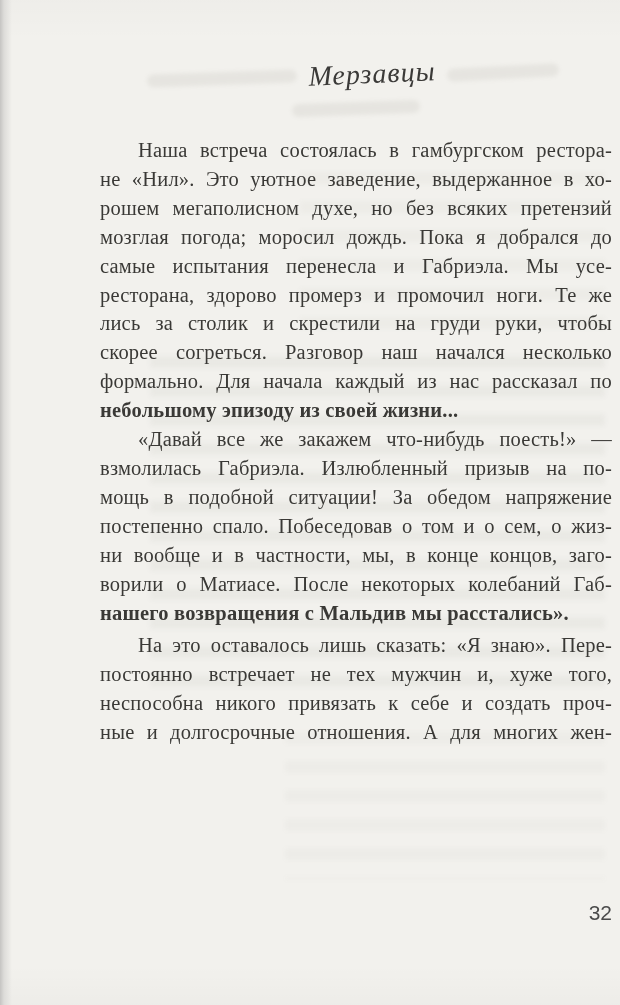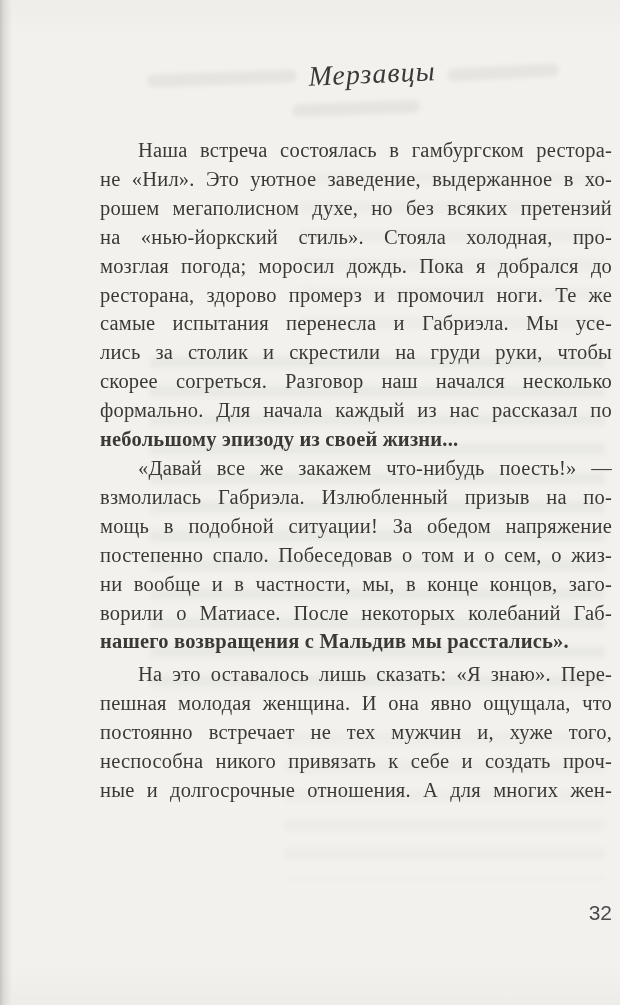--- a/index.html
+++ b/index.html
@@ -112,41 +112,39 @@
       <div class="stripes"></div>
     </div>
 
   <div class="hand-header">Мерзавцы</div>
 
   <div class="text-block">
       <div class="paragraph p1">
         <div class="line first">Наша встреча состоялась в гамбургском рестора-</div>
         <div class="line">не «Нил». Это уютное заведение, выдержанное в хо-</div>
         <div class="line">рошем мегаполисном духе, но без всяких претензий</div>
-        <div class="line">на «нью-йоркский стиль». Стояла холодная, про-</div>
         <div class="line">мозглая погода; моросил дождь. Пока я добрался до</div>
+        <div class="line">самые испытания перенесла и Габриэла. Мы усе-</div>
         <div class="line">ресторана, здорово промерз и промочил ноги. Те же</div>
-        <div class="line">самые испытания перенесла и Габриэла. Мы усе-</div>
         <div class="line">лись за столик и скрестили на груди руки, чтобы</div>
         <div class="line">скорее согреться. Разговор наш начался несколько</div>
         <div class="line">формально. Для начала каждый из нас рассказал по</div>
         <div class="line last">небольшому эпизоду из своей жизни...</div>
       </div>
       <div class="paragraph p2">
         <div class="line first">«Давай все же закажем что-нибудь поесть!» —</div>
         <div class="line">взмолилась Габриэла. Излюбленный призыв на по-</div>
         <div class="line">мощь в подобной ситуации! За обедом напряжение</div>
         <div class="line">постепенно спало. Побеседовав о том и о сем, о жиз-</div>
         <div class="line">ни вообще и в частности, мы, в конце концов, заго-</div>
         <div class="line">ворили о Матиасе. После некоторых колебаний Габ-</div>
         <div class="line last">нашего возвращения с Мальдив мы расстались».</div>
       </div>
       <div class="paragraph p3">
         <div class="line first">На это оставалось лишь сказать: «Я знаю». Пере-</div>
-        <div class="line">пешная молодая женщина. И она явно ощущала, что</div>
         <div class="line">постоянно встречает не тех мужчин и, хуже того,</div>
         <div class="line">неспособна никого привязать к себе и создать проч-</div>
         <div class="line">ные и долгосрочные отношения. А для многих жен-</div>
       </div>
     </div>
 
   <div class="page-number">32</div>
 
 </div>
 

